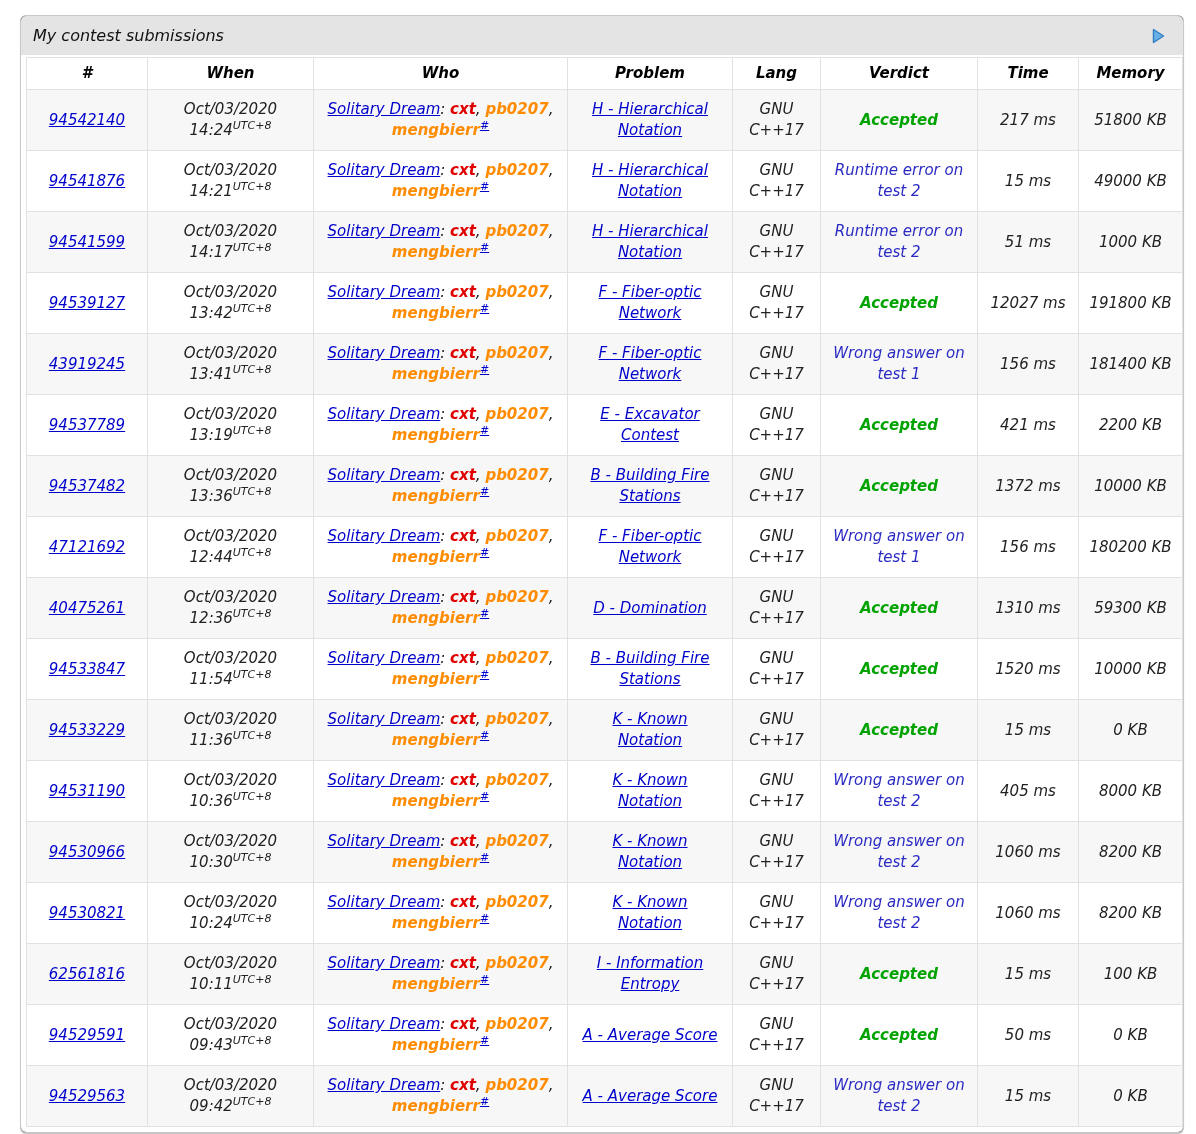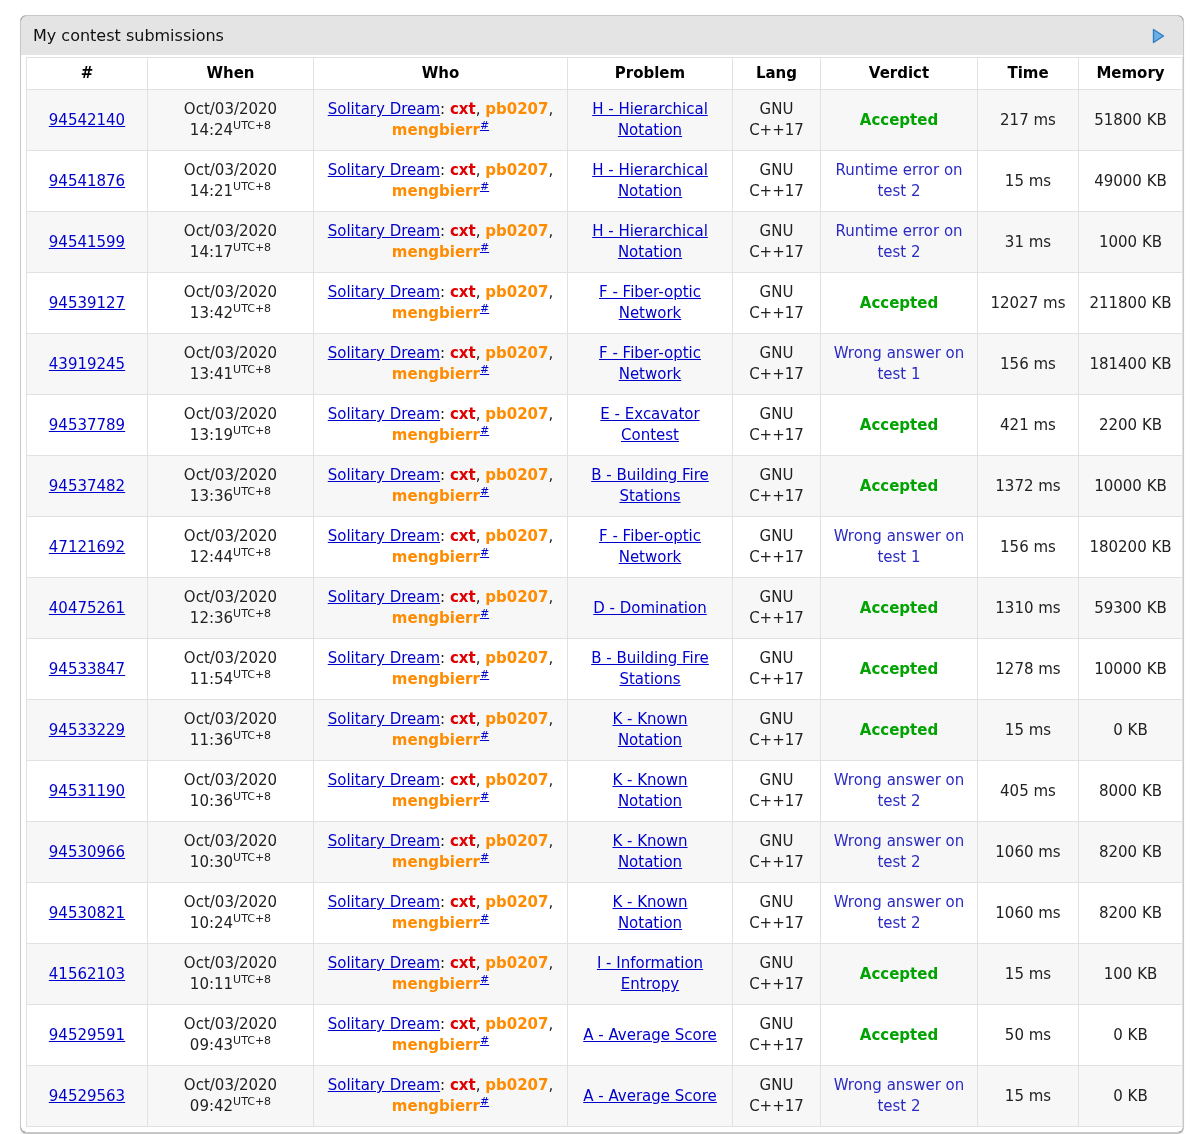--- a/index.html
+++ b/index.html
@@ -6,20 +6,21 @@
   body{
     font-family:"DejaVu Sans","Liberation Sans",sans-serif;
     color:#222;
     width:1196px;height:1134px;position:relative;
   }
   .roundbox{
     position:absolute;left:20px;top:15px;width:1162px;
     border:1px solid #c8c8c8;border-radius:6px;
     background:#0f172a;overflow:hidden;
     box-shadow:0 2px 2px -1px rgba(110,110,110,0.55);
+    font-style:italic;
   }
   .caption-bar{
     background:#e4e4e4;
     display:flex;align-items:center;justify-content:space-between;
     padding:10px 12px 10px 12px;
     font-size:16px;color:#111;
   }
   .caption-title{font-size:16px;}
   .caption-arrow{display:inline-flex;cursor:pointer;margin-right:6px;}
   .table-wrap{padding:2px 5px 5px 5px;background:#fff;}
@@ -151,21 +152,21 @@
     <td class="col-problem">
       <a href="#">H - Hierarchical Notation</a>
     </td>
     <td>
       <span>GNU C++17</span>
     </td>
     <td>
       <span class="verdict-rejected">Runtime error on test 2</span>
     </td>
     <td>
-      <span>31 ms</span>
+      <span>51 ms</span>
     </td>
     <td>
       <span>1000 KB</span>
     </td>
   </tr>
           <tr>
     <td>
       <a href="#">94539127</a>
     </td>
     <td>
@@ -181,21 +182,21 @@
     <td>
       <span>GNU C++17</span>
     </td>
     <td>
       <span class="verdict-accepted">Accepted</span>
     </td>
     <td>
       <span>12027 ms</span>
     </td>
     <td>
-      <span>211800 KB</span>
+      <span>191800 KB</span>
     </td>
   </tr>
           <tr>
     <td>
       <a href="#">43919245</a>
     </td>
     <td>
       <span>Oct/03/2020</span><br>
       <span>13:41</span><span class="tz">UTC+8</span>
     </td>
@@ -340,21 +341,21 @@
     <td class="col-problem">
       <a href="#">B - Building Fire Stations</a>
     </td>
     <td>
       <span>GNU C++17</span>
     </td>
     <td>
       <span class="verdict-accepted">Accepted</span>
     </td>
     <td>
-      <span>1278 ms</span>
+      <span>1520 ms</span>
     </td>
     <td>
       <span>10000 KB</span>
     </td>
   </tr>
           <tr>
     <td>
       <a href="#">94533229</a>
     </td>
     <td>
@@ -456,21 +457,21 @@
     </td>
     <td>
       <span>1060 ms</span>
     </td>
     <td>
       <span>8200 KB</span>
     </td>
   </tr>
           <tr>
     <td>
-      <a href="#">41562103</a>
+      <a href="#">62561816</a>
     </td>
     <td>
       <span>Oct/03/2020</span><br>
       <span>10:11</span><span class="tz">UTC+8</span>
     </td>
     <td>
       <a href="#">Solitary Dream</a><span class="sep">: </span><span class="member" style="color: rgb(224, 0, 0);">cxt</span><span class="sep">, </span><span class="member" style="color: rgb(255, 140, 0);">pb0207</span><span class="sep">, </span><span class="member" style="color: rgb(255, 140, 0);">mengbierr</span><sup><a href="#">#</a></sup>
     </td>
     <td class="col-problem">
       <a href="#">I - Information Entropy</a>

